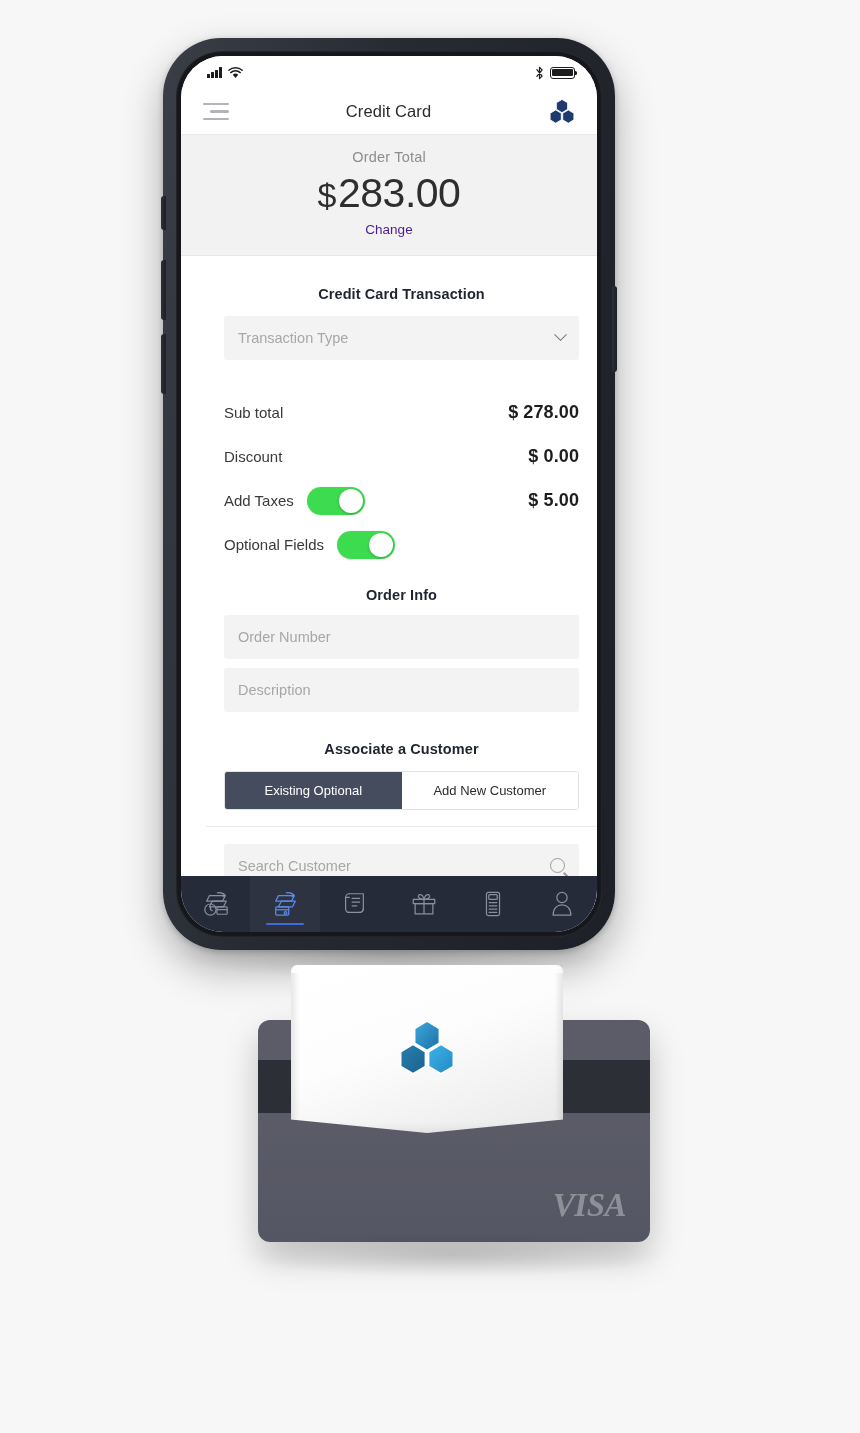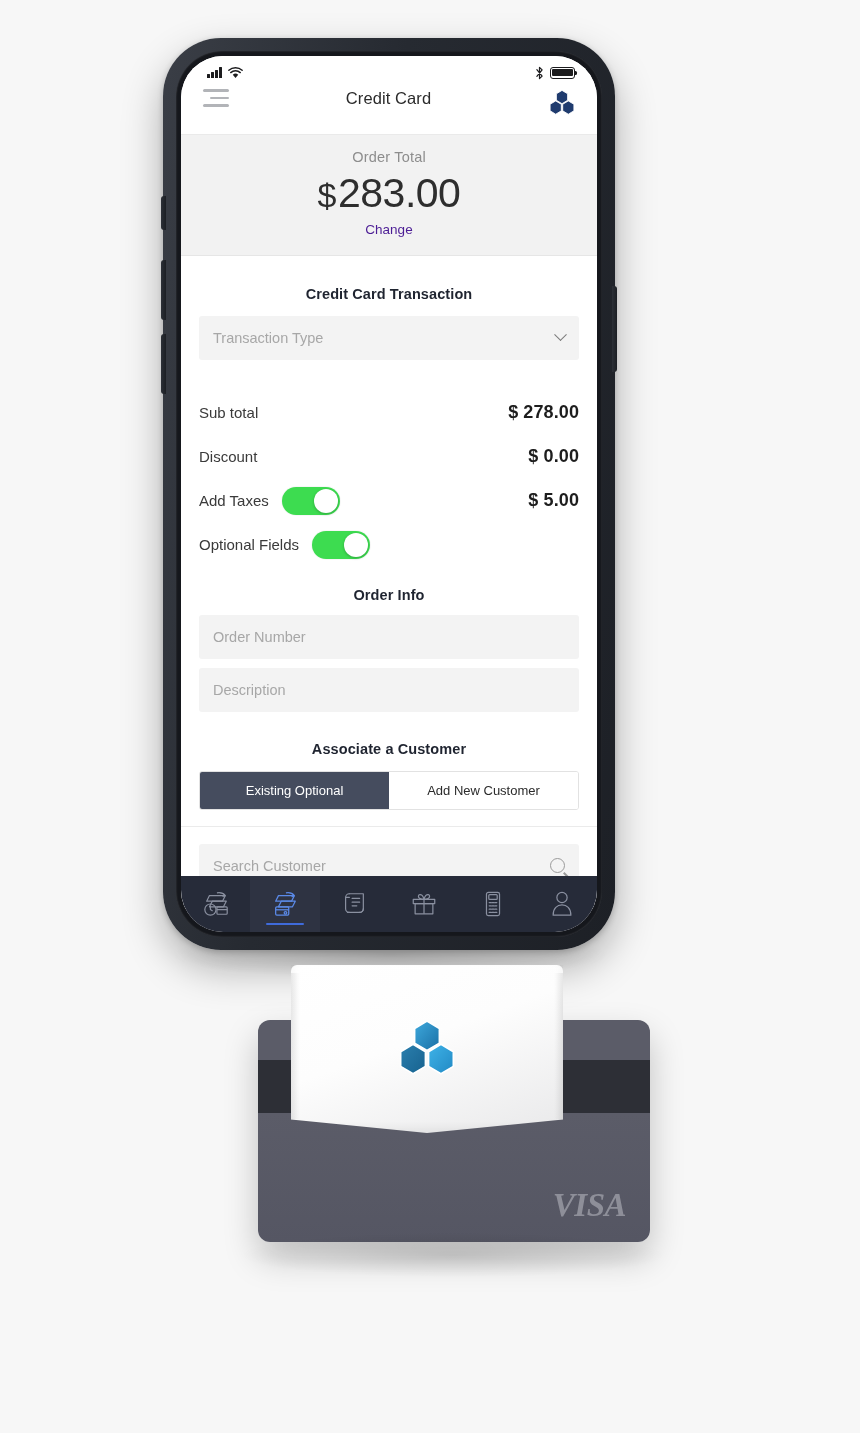--- a/index.html
+++ b/index.html
@@ -78,21 +78,21 @@
   }
   #battery-shell::after {
     content:""; position:absolute; right:-3.4px; top:3.4px;
     width:2px; height:4.4px; background:#1c1c1e; border-radius:0 1.5px 1.5px 0;
   }
   #battery-fill { width: 100%; height: 100%; background: #1c1c1e; border-radius: 1px; }
 
   
   #app-header {
     height: 46px; background: #fff;
-    display: flex; align-items: flex-start; justify-content: space-between;
+    display: flex; align-items: center; justify-content: space-between;
     padding: 0 21px 0 22px;
     border-bottom: 1px solid #eaeaea;
   }
   #menu-btn { width: 26px; display: flex; flex-direction: column; gap: 5px; cursor: pointer; }
   #menu-btn span { height: 2.6px; background: #b2b4b8; border-radius: 2px; display: block; }
   #menu-btn span:nth-child(1) { width: 100%; }
   #menu-btn span:nth-child(2) { width: 72%; margin-left: 28%; }
   #menu-btn span:nth-child(3) { width: 100%; }
   #header-title { font-size: 16.5px; color: #2b2b2b; font-weight: 400; letter-spacing: .1px; }
 
@@ -104,21 +104,21 @@
   }
   #order-total-label { font-size: 14.5px; color: #8d8d8d; letter-spacing: .2px; }
   #order-total-amount {
     font-size: 41px; color: #2e2e2e; font-weight: 400;
     letter-spacing: -.5px; margin-top: 6px; line-height: 1.12;
   }
   #order-total-amount .cur { font-size: 34px; margin-right: 2px; }
   #change-link { font-size: 13.5px; color: #4c1d95; margin-top: 5px; cursor: pointer; }
 
   
-  #content { background: #fff; padding: 0 18px; height: 654px; overflow: hidden; position: relative; }
+  #content { background: #fff; padding: 0 18px; height: 654px; overflow: hidden; position: relative; margin-left: 25px; }
 
   .section-title {
     text-align: center; font-size: 14.5px; font-weight: bold;
     color: #1f2430; padding: 30px 0 14px; letter-spacing: .1px;
   }
   .section-title.tight { padding: 20px 0 12px; }
 
   .field {
     background: #f3f3f3; border-radius: 3px; height: 44px;
     display: flex; align-items: center; justify-content: space-between;

